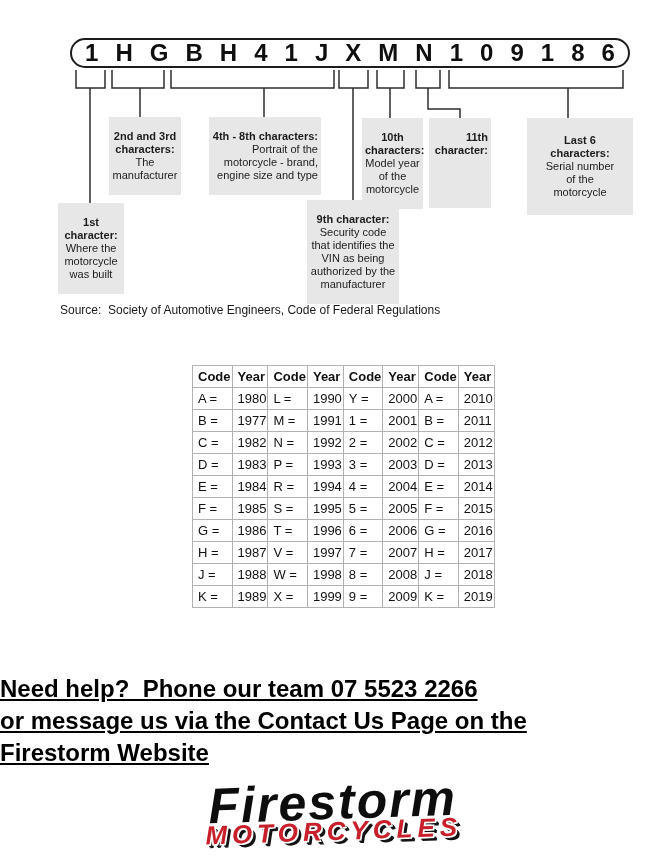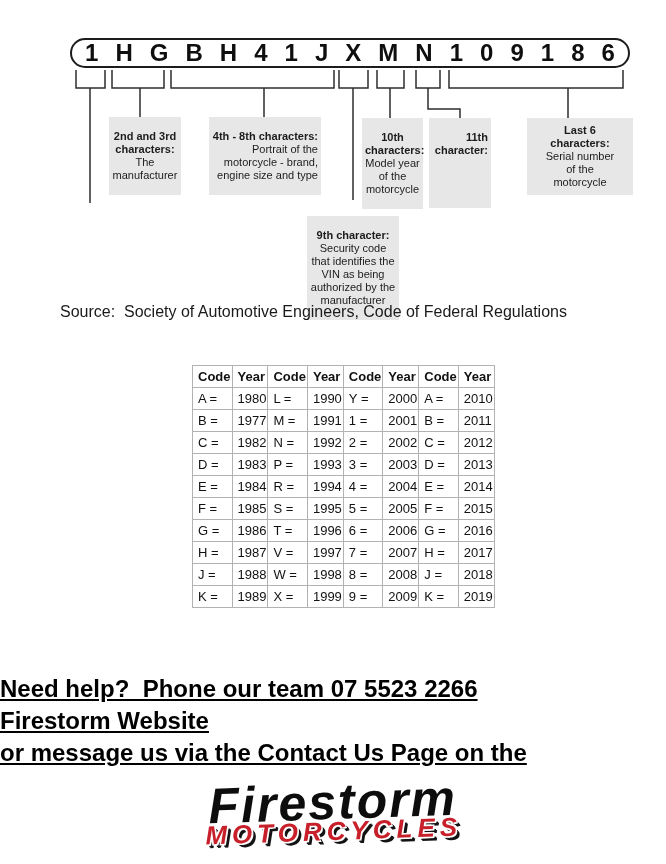--- a/index.html
+++ b/index.html
@@ -28,28 +28,28 @@
   
   .lbox{
     position:absolute;background:var(--box-bg,#e7e7e7);
     text-align:center;font-size:11px;line-height:13px;color:#1c1c1c;
     padding:13px 3px;
   }
   .lbox-title{font-weight:bold;}
   .lbox-a{left:58px; top:203px;width:66px; min-height:65px;}
   .lbox-b{left:109px;top:117px;width:72px; min-height:58px;}
   .lbox-c{left:209px;top:117px;width:112px;min-height:70px;text-align:right;}
-  .lbox-d{left:307px;top:200px;width:92px; min-height:80px;margin-top:16px;}
+  .lbox-d{left:307px;top:200px;width:92px; min-height:80px;}
   .lbox-e{left:362px;top:118px;width:61px; min-height:57px;}
   .lbox-f{left:429px;top:118px;width:62px; min-height:90px;text-align:right;}
-  .lbox-g{left:527px;top:118px;width:106px;min-height:55px;padding:6px 13px;}
+  .lbox-g{left:527px;top:118px;width:106px;min-height:55px;padding:16px 13px;}
 
   
   .source{
-    position:absolute;left:60px;top:303px;font-size:16px;color:#1a1a1a;
+    position:absolute;left:60px;top:303px;font-size:12px;color:#1a1a1a;
     white-space:pre-wrap;
   }
 
   
   .yeartable{
     position:absolute;left:192px;top:365px;
     border-collapse:collapse;table-layout:fixed;
     font-size:13px;color:#111;
   }
   .yeartable col.c-code{width:37px;}
@@ -116,20 +116,24 @@
       <span class="vin-char">M</span>
       <span class="vin-char">N</span>
       <span class="vin-char">1</span>
       <span class="vin-char">0</span>
       <span class="vin-char">9</span>
       <span class="vin-char">1</span>
       <span class="vin-char">8</span>
       <span class="vin-char">6</span>
     </div>
 
+  <div class="lbox lbox-a">
+    <div class="lbox-title">1st character:</div>
+    <div class="lbox-body">Where the motorcycle was built</div>
+  </div>
   <div class="lbox lbox-b">
     <div class="lbox-title">2nd and 3rd characters:</div>
     <div class="lbox-body">The manufacturer</div>
   </div>
   <div class="lbox lbox-c">
     <div class="lbox-title">4th - 8th characters:</div>
     <div class="lbox-body">Portrait of the motorcycle - brand, engine size and type</div>
   </div>
   <div class="lbox lbox-d">
     <div class="lbox-title">9th character:</div>
@@ -272,22 +276,22 @@
         <td>9 =</td>
         <td>2009</td>
         <td>K =</td>
         <td>2019</td>
       </tr>
       </tbody>
   </table>
 
   <div class="help">
     <div>Need help?  Phone our team 07 5523 2266</div>
+    <div>or message us via the Contact Us Page on the</div>
     <div>Firestorm Website</div>
-    <div>or message us via the Contact Us Page on the</div>
   </div>
 
   <div class="logo">
     <div class="logo-main">Firestorm</div>
     <div class="logo-sub">MOTORCYCLES</div>
   </div>
 
 </div>
 
 </body></html>

